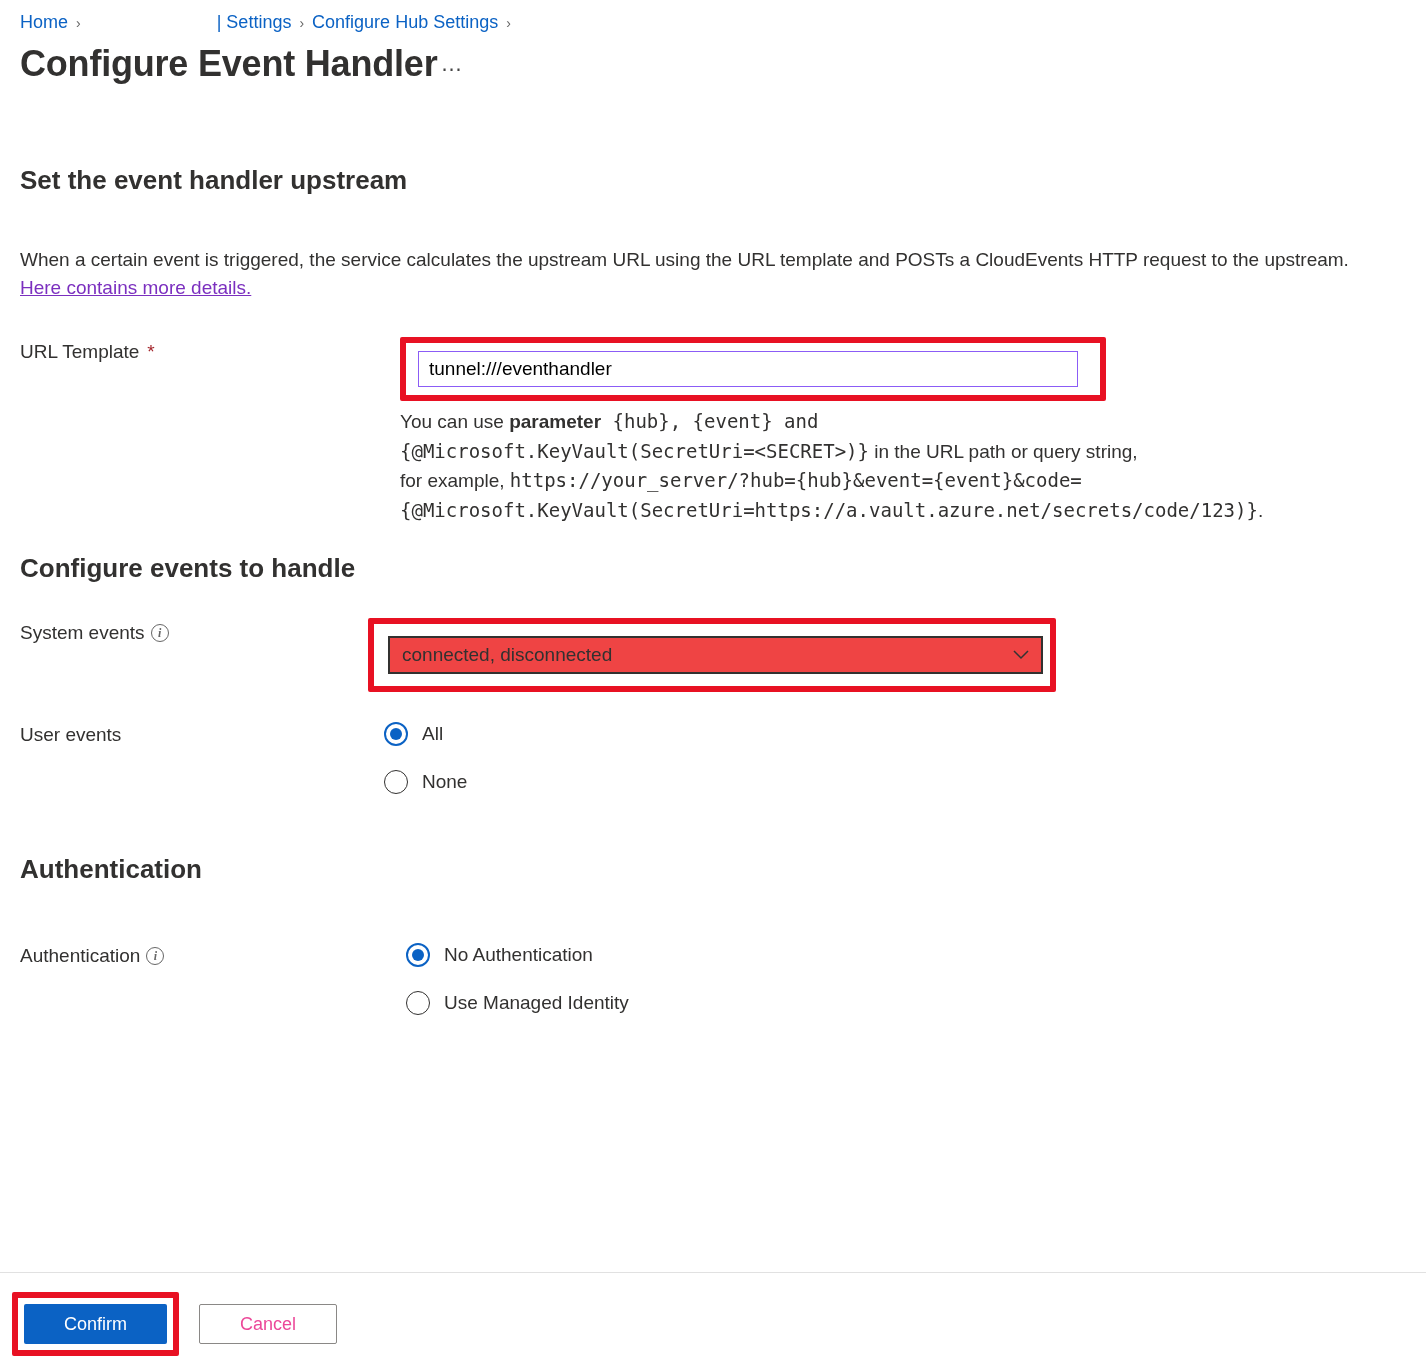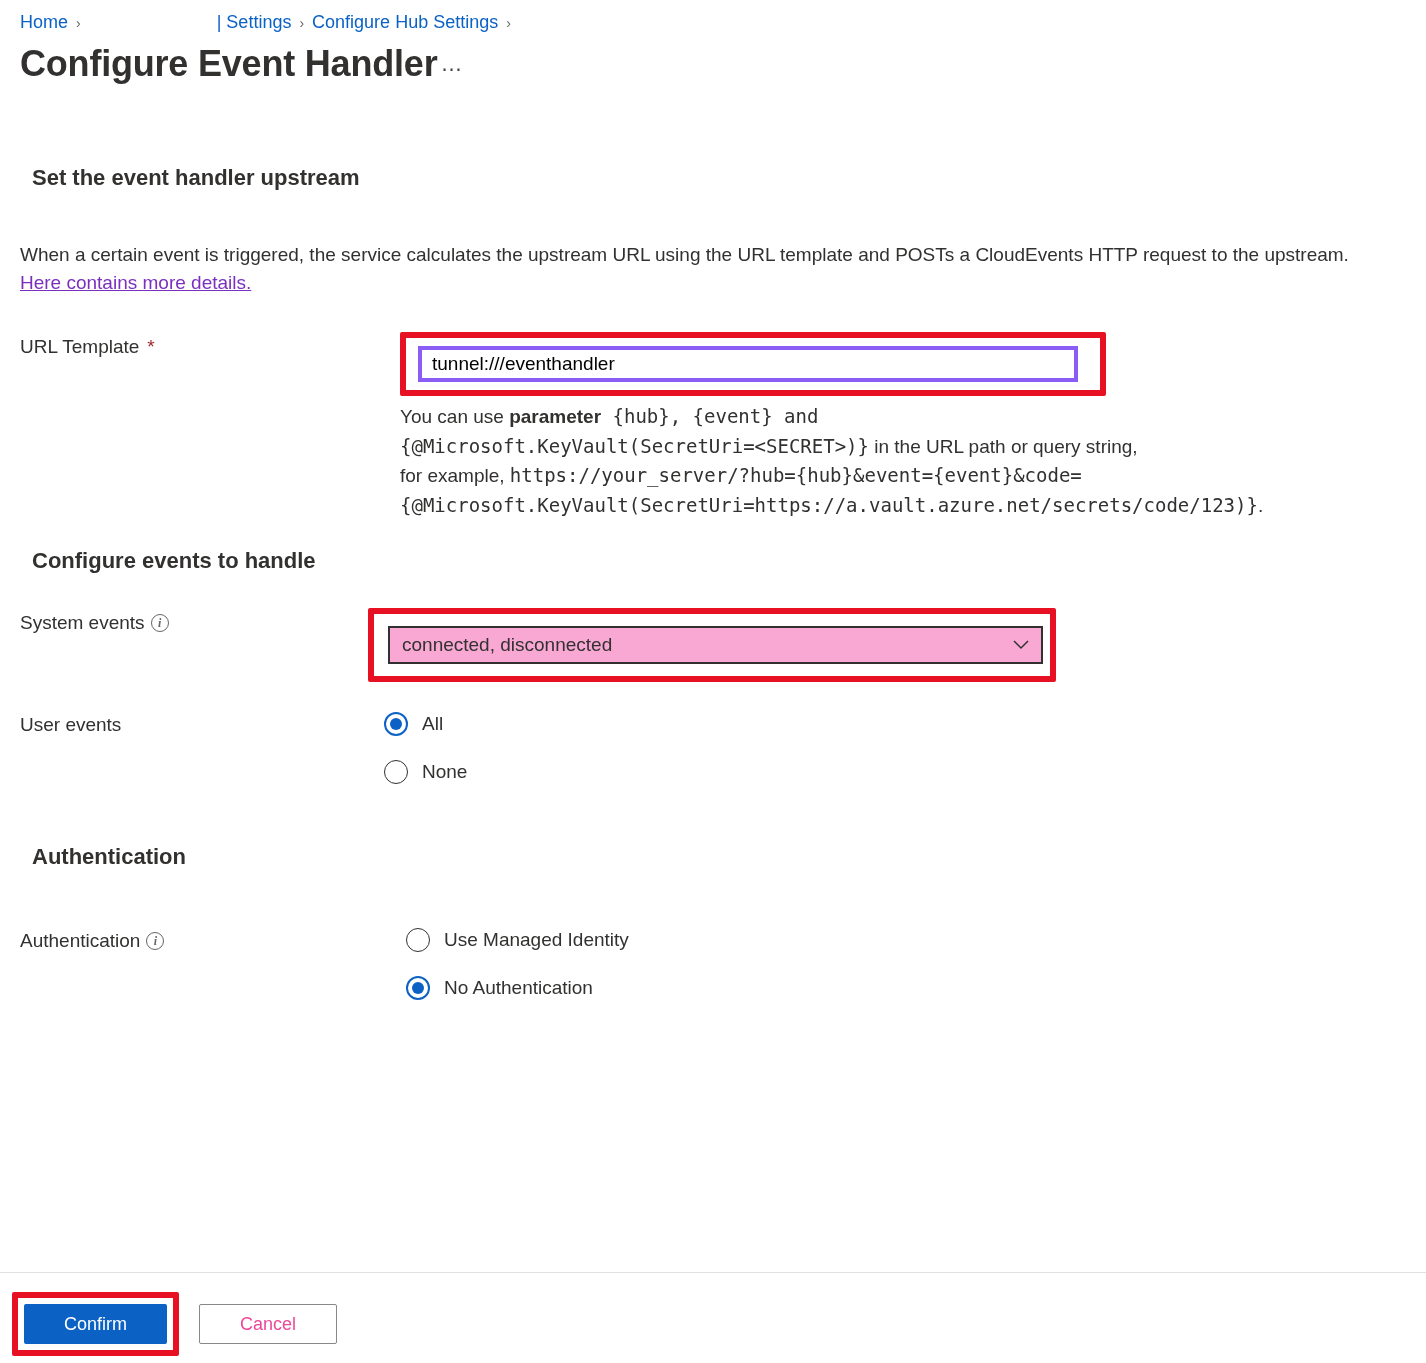--- a/index.html
+++ b/index.html
@@ -48,23 +48,23 @@
     letter-spacing: -0.2px;
   }
   .page-title .more {
     font-size: 22px;
     color: #444;
     cursor: pointer;
     letter-spacing: 2px;
   }
   
   .section-head {
-    font-size: 22px;
+    font-size: 26px;
     font-weight: 700;
-    margin: 0 0 50px 12px;
+    margin: 0 0 50px 0;
   }
   .section-head.tight { margin-bottom: 34px; }
   
   .desc {
     font-size: 19px;
     line-height: 1.45;
     max-width: 1350px;
     margin-bottom: 36px;
   }
   .desc a {
@@ -107,21 +107,21 @@
     display: inline-block;
   }
   .hl-red.wide { display: block; width: 706px; padding: 8px 12px; }
   .hl-red.wide2 { display: block; width: 688px; padding: 12px 14px; }
   
   input[type=text].textbox {
     width: 660px;
     height: 36px;
     padding: 4px 10px;
     font-size: 19px;
-    border: 4px solid #8b5cf6;
+    border: 1px solid #8b5cf6;
     outline: none;
     font-family: inherit;
   }
   
   .help {
     font-size: 19px;
     color: #323130;
     margin-top: 6px;
     line-height: 1.5;
     max-width: 1040px;
@@ -131,21 +131,21 @@
   
   .dropdown {
     width: 655px;
     height: 38px;
     border: 2px solid #323130;
     display: flex; align-items: center;
     justify-content: space-between;
     padding: 0 12px;
     font-size: 19px;
     cursor: pointer;
-    background: #f9a8d4;
+    background: #ef4444;
   }
   .dropdown .chev-down {
     font-size: 16px; color: #333;
   }
   
   .radio-group { margin-top: 2px; margin-left: 16px; }
   .radio-item {
     display: flex; align-items: center; gap: 14px;
     margin-bottom: 24px;
     font-size: 19px;
@@ -286,28 +286,28 @@
   <h2 class="section-head" style="margin-bottom:56px;">Authentication</h2>
 
   <div class="row">
     <div class="label-col">
       <span>Authentication</span>
       <span class="info-icon">i</span>
     </div>
     <div class="ctrl-col">
       <div class="radio-group" style="margin-left:38px;">
         <div class="radio-item">
-          <span class="radio"></span>
-          <span>Use Managed Identity</span>
-        </div>
-        <div class="radio-item">
           <span class="radio checked">
               <span class="dot"></span>
             </span>
           <span>No Authentication</span>
+        </div>
+        <div class="radio-item">
+          <span class="radio"></span>
+          <span>Use Managed Identity</span>
         </div>
       </div>
     </div>
   </div>
 
   <div class="divider"></div>
   <div class="footer-abs">
     <span class="hl-red btnwrap">
       <button class="btn btn-primary">Confirm</button>
     </span>

